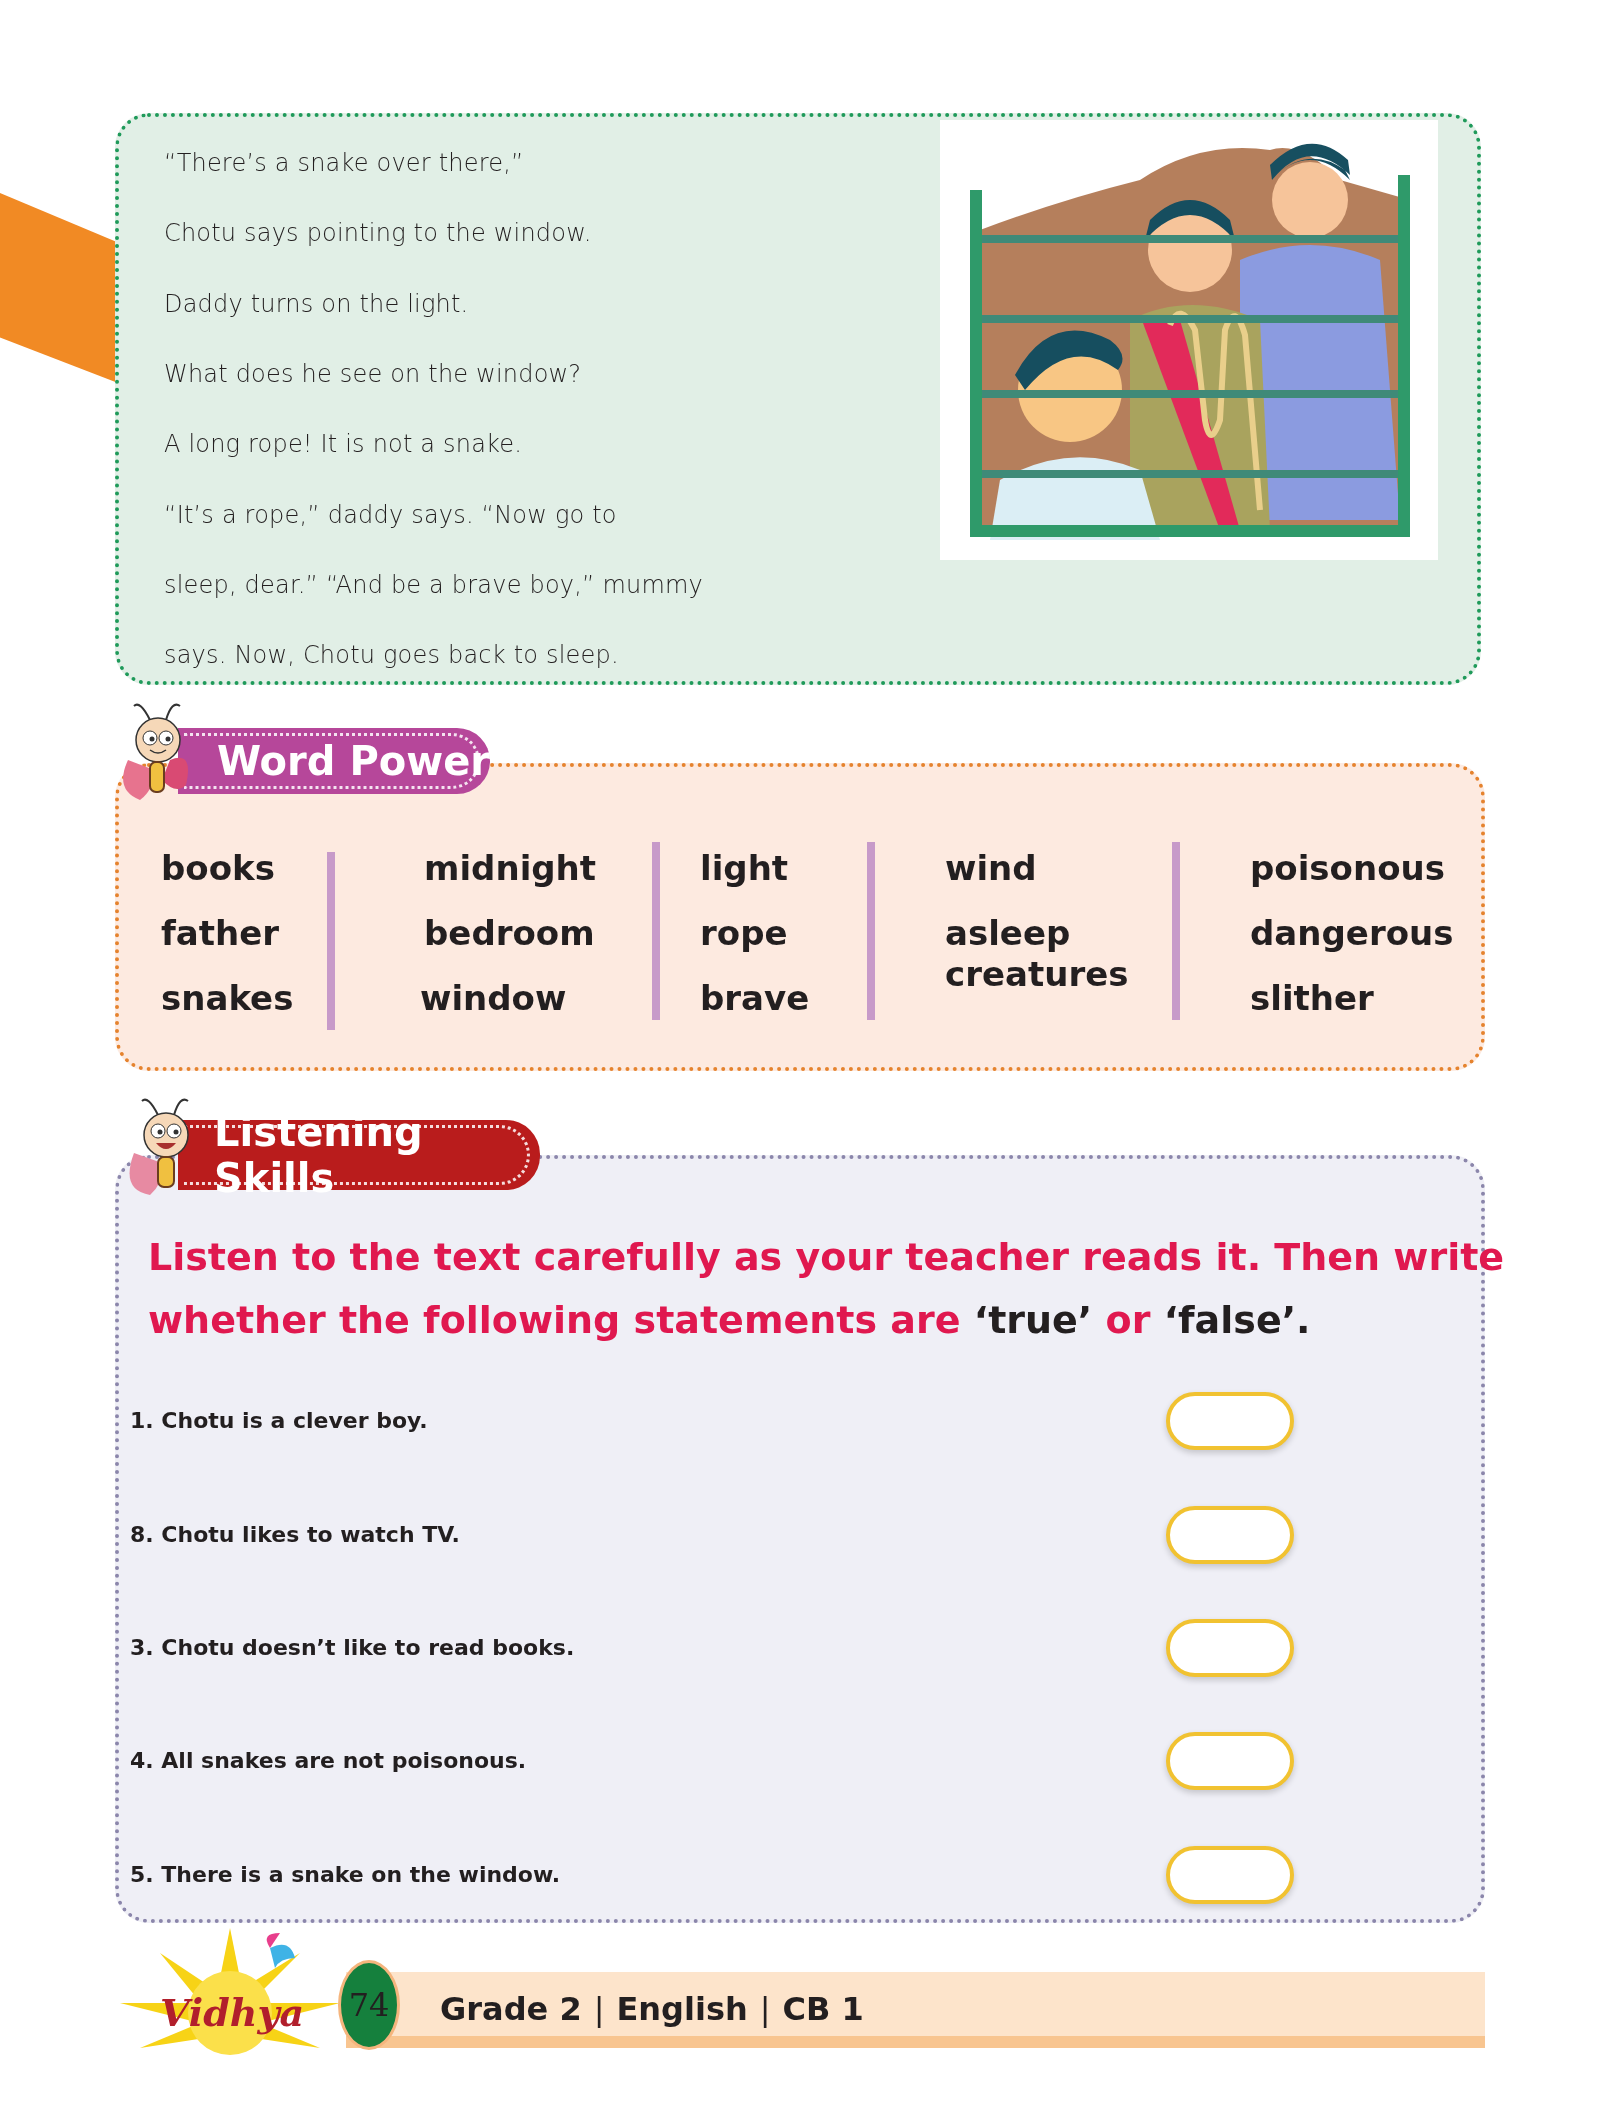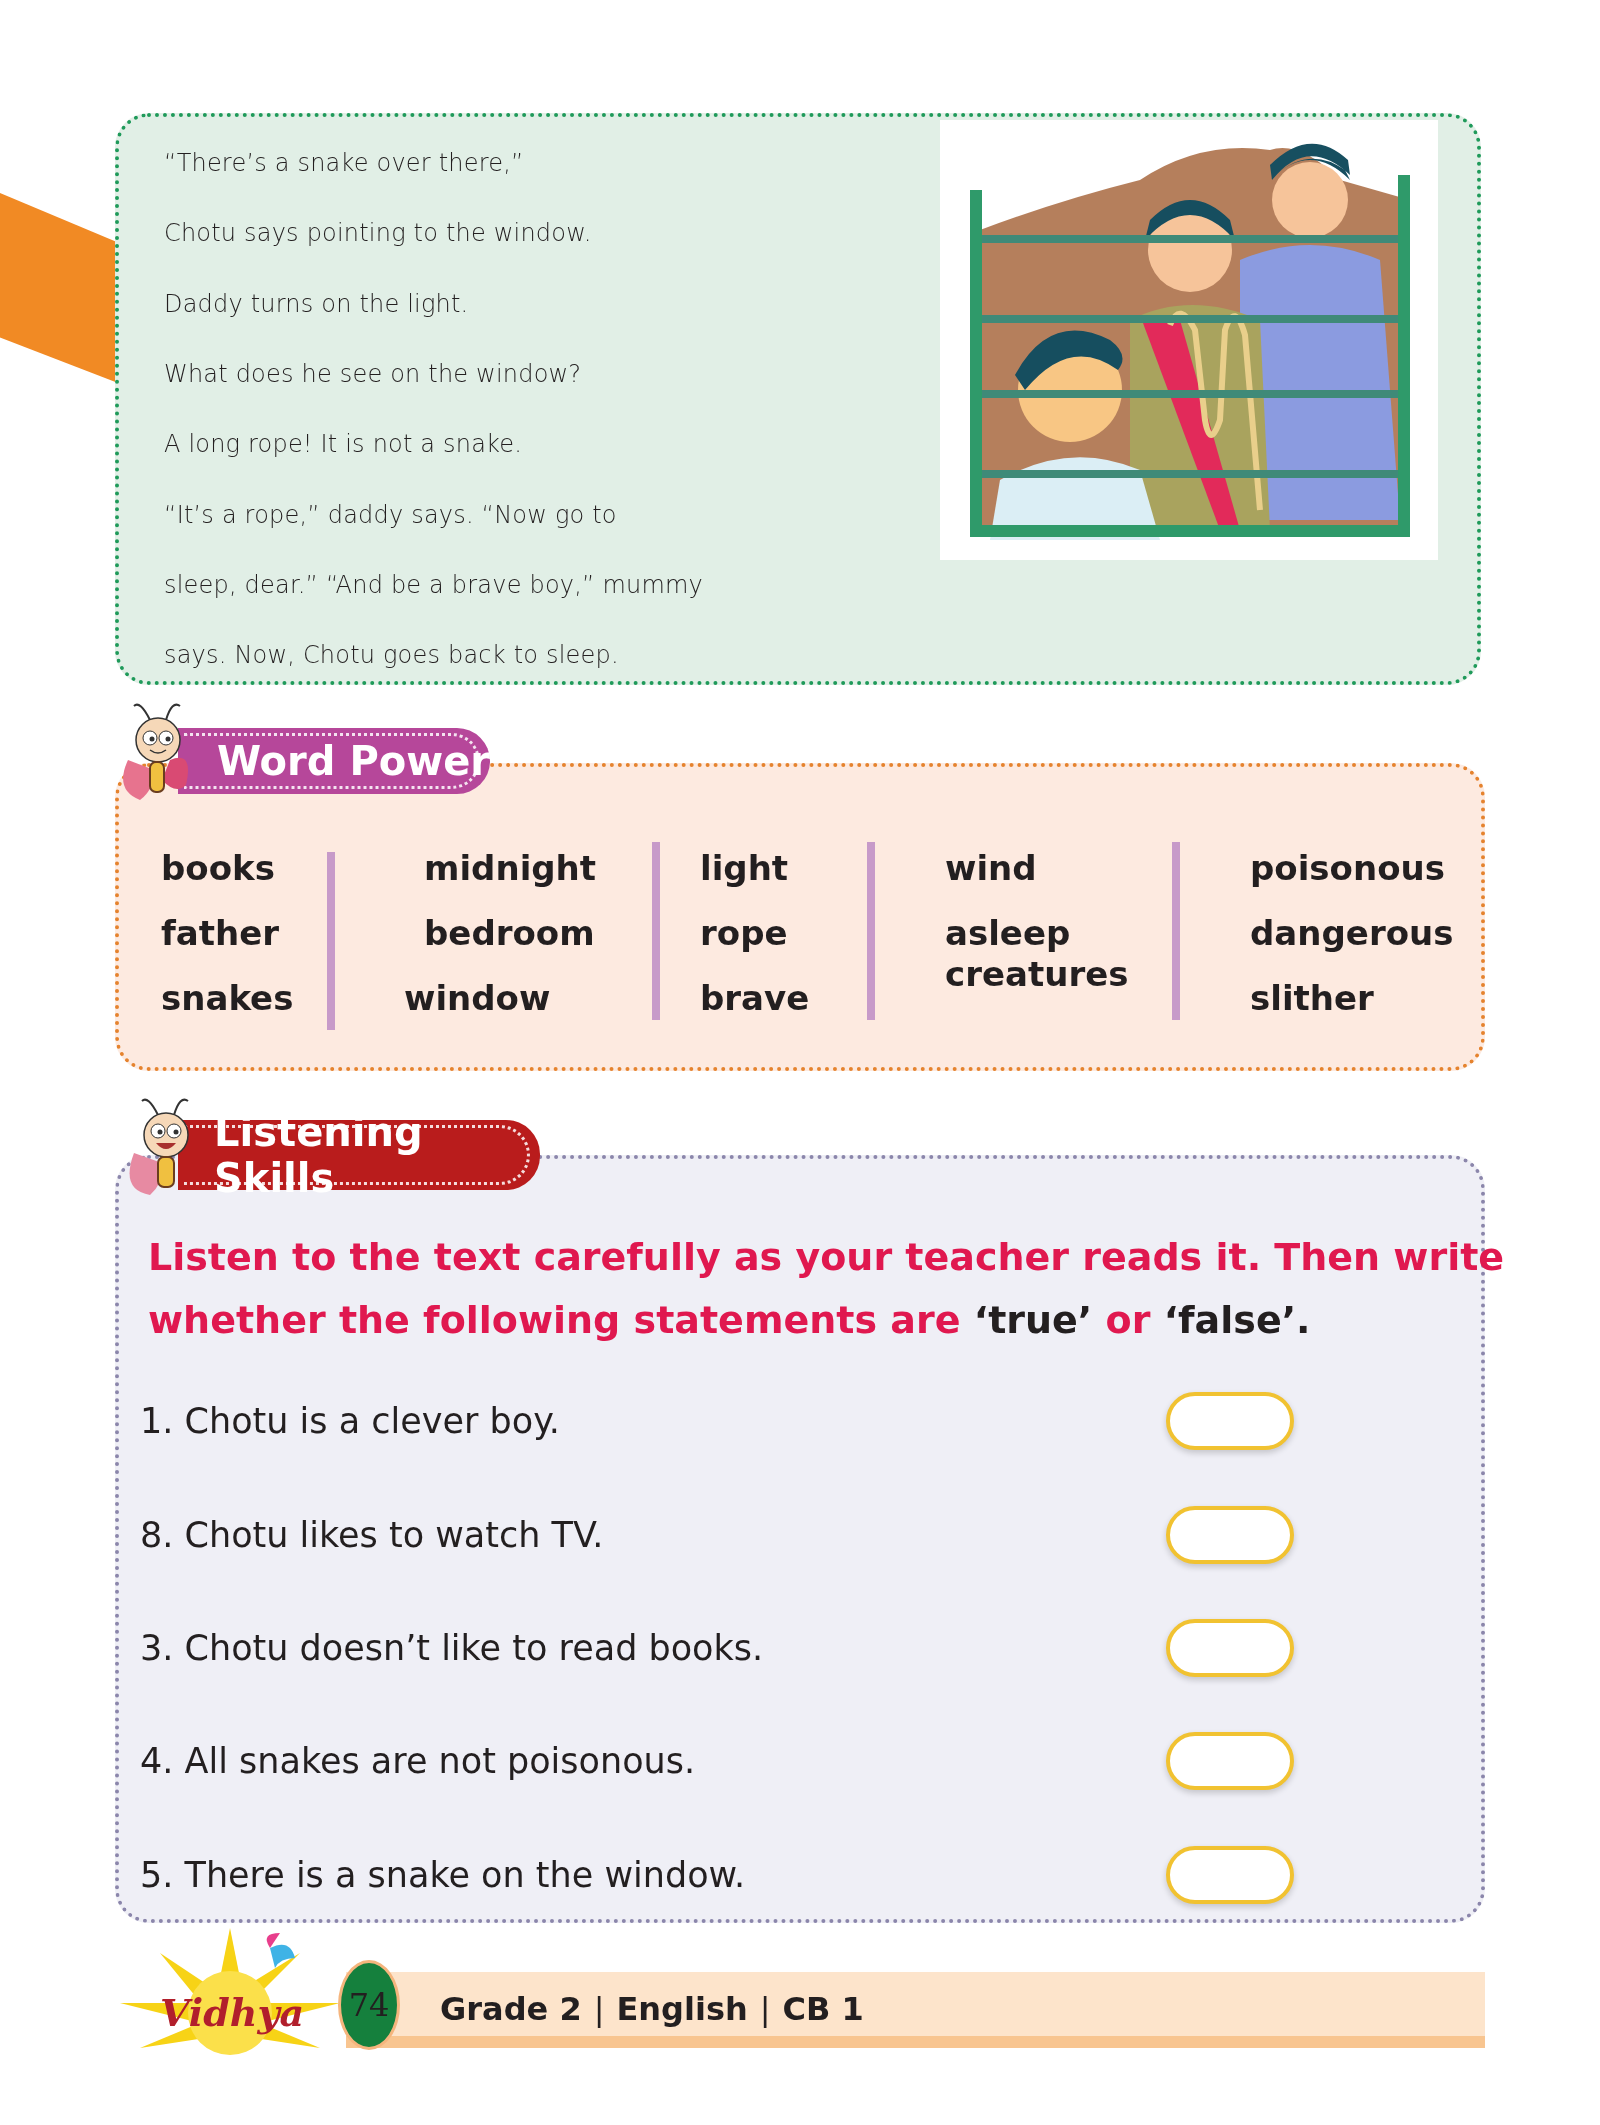--- a/index.html
+++ b/index.html
@@ -16,21 +16,21 @@
   .pill{border-radius:0 34px 34px 0;box-sizing:border-box;color:#fff;font-weight:bold;font-family:"DejaVu Sans",sans-serif;display:flex;align-items:center;}
   .pill::after{content:"";position:absolute;left:6px;right:10px;top:5px;bottom:5px;border-top:3px dotted rgba(255,255,255,.85);border-bottom:3px dotted rgba(255,255,255,.85);border-right:3px dotted rgba(255,255,255,.85);border-radius:0 30px 30px 0;}
   .wp-pill{left:178px;top:728px;width:312px;height:66px;background:#b6479a;font-size:40px;padding-left:32px;justify-content:flex-end;}
   .wp-word{font-size:34px;font-weight:bold;line-height:40px;white-space:nowrap;}
   .wp-sep{width:8px;background:#c79ac9;}
   
   .ls-box{left:115px;top:1155px;width:1370px;height:768px;background:#efeff6;border:4px dotted #8b86ab;border-radius:34px;box-sizing:border-box;}
   .ls-pill{left:178px;top:1120px;width:362px;height:70px;background:#b91c1c;font-size:40px;padding-left:36px;justify-content:flex-end;}
   .ls-inst{left:148px;font-size:38px;font-weight:bold;color:#e0184f;white-space:nowrap;line-height:46px;}
   .ls-inst .blk{color:#231f20;}
-  .ls-item{left:140px;font-size:35px;white-space:nowrap;line-height:40px;font-weight:400;}
+  .ls-item{left:130px;font-size:22px;white-space:nowrap;line-height:40px;font-weight:700;}
   .answer-oval{left:1166px;width:128px;height:58px;border:4px solid #f1c231;border-radius:30px;background:#fff;box-sizing:border-box;box-shadow:0 3px 6px rgba(0,0,0,.18);}
   
   .mascot{width:80px;height:100px;}
   
   .footer-bar{left:346px;top:1972px;width:1139px;height:76px;background:#fde4cb;border-bottom:12px solid #f8c590;box-sizing:border-box;}
   .page-num-circle{left:338px;top:1960px;width:62px;height:90px;border-radius:50%;background:#15803d;border:3px solid #f5b57d;box-sizing:border-box;display:flex;align-items:center;justify-content:center;font-family:"DejaVu Serif",serif;font-size:32px;}
   .footer-text{left:440px;top:1990px;font-size:32px;font-weight:bold;white-space:nowrap;}
   .footer-text .sep{font-weight:normal;margin:0 12px;}
   .logo{left:120px;top:1928px;width:220px;height:130px;}
   .logo-text{left:160px;top:1990px;font-family:"DejaVu Serif",serif;font-style:italic;font-weight:bold;font-size:38px;color:#b11f2c;}
@@ -100,21 +100,21 @@
   </svg>
 </div>
 
 <div class="abs wp-word" style="left:161px;top:848px">books</div>
 <div class="abs wp-word" style="left:161px;top:913px">father</div>
 <div class="abs wp-word" style="left:161px;top:978px">snakes</div>
 <div class="abs wp-sep" style="left:327px;top:852px;height:178px"></div>
 
 <div class="abs wp-word" style="left:424px;top:848px">midnight</div>
 <div class="abs wp-word" style="left:424px;top:913px">bedroom</div>
-<div class="abs wp-word" style="left:404px;top:978px">window</div>
+<div class="abs wp-word" style="left:420px;top:978px">window</div>
 <div class="abs wp-sep" style="left:652px;top:842px;height:178px"></div>
 
 <div class="abs wp-word" style="left:700px;top:848px">light</div>
 <div class="abs wp-word" style="left:700px;top:913px">rope</div>
 <div class="abs wp-word" style="left:700px;top:978px">brave</div>
 <div class="abs wp-sep" style="left:867px;top:842px;height:178px"></div>
 
 <div class="abs wp-word" style="left:945px;top:848px">wind</div>
 <div class="abs wp-word" style="left:945px;top:913px">asleep</div>
 <div class="abs wp-word" style="left:945px;top:954px">creatures</div>

